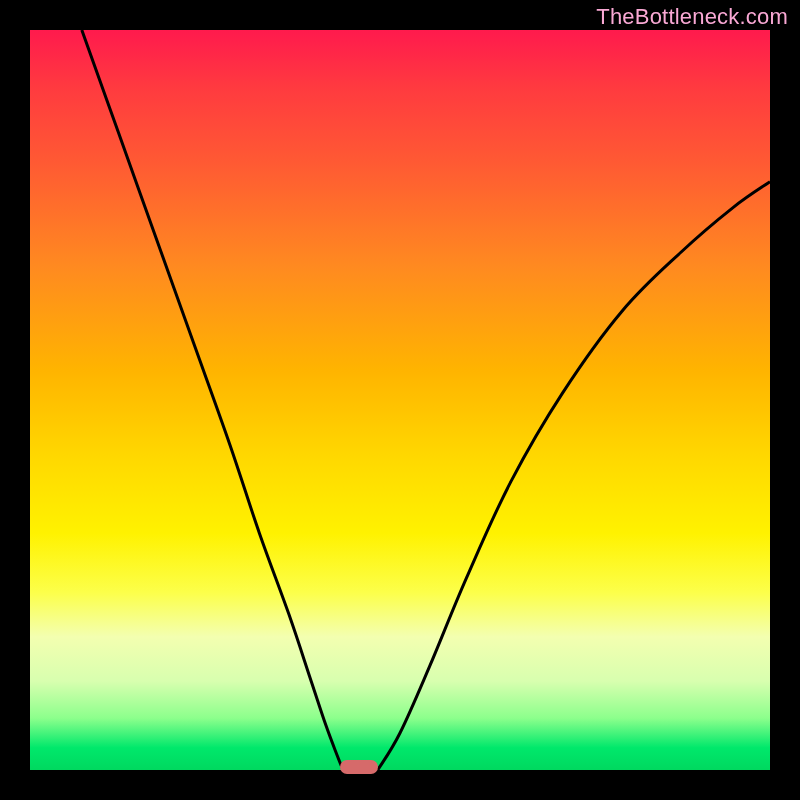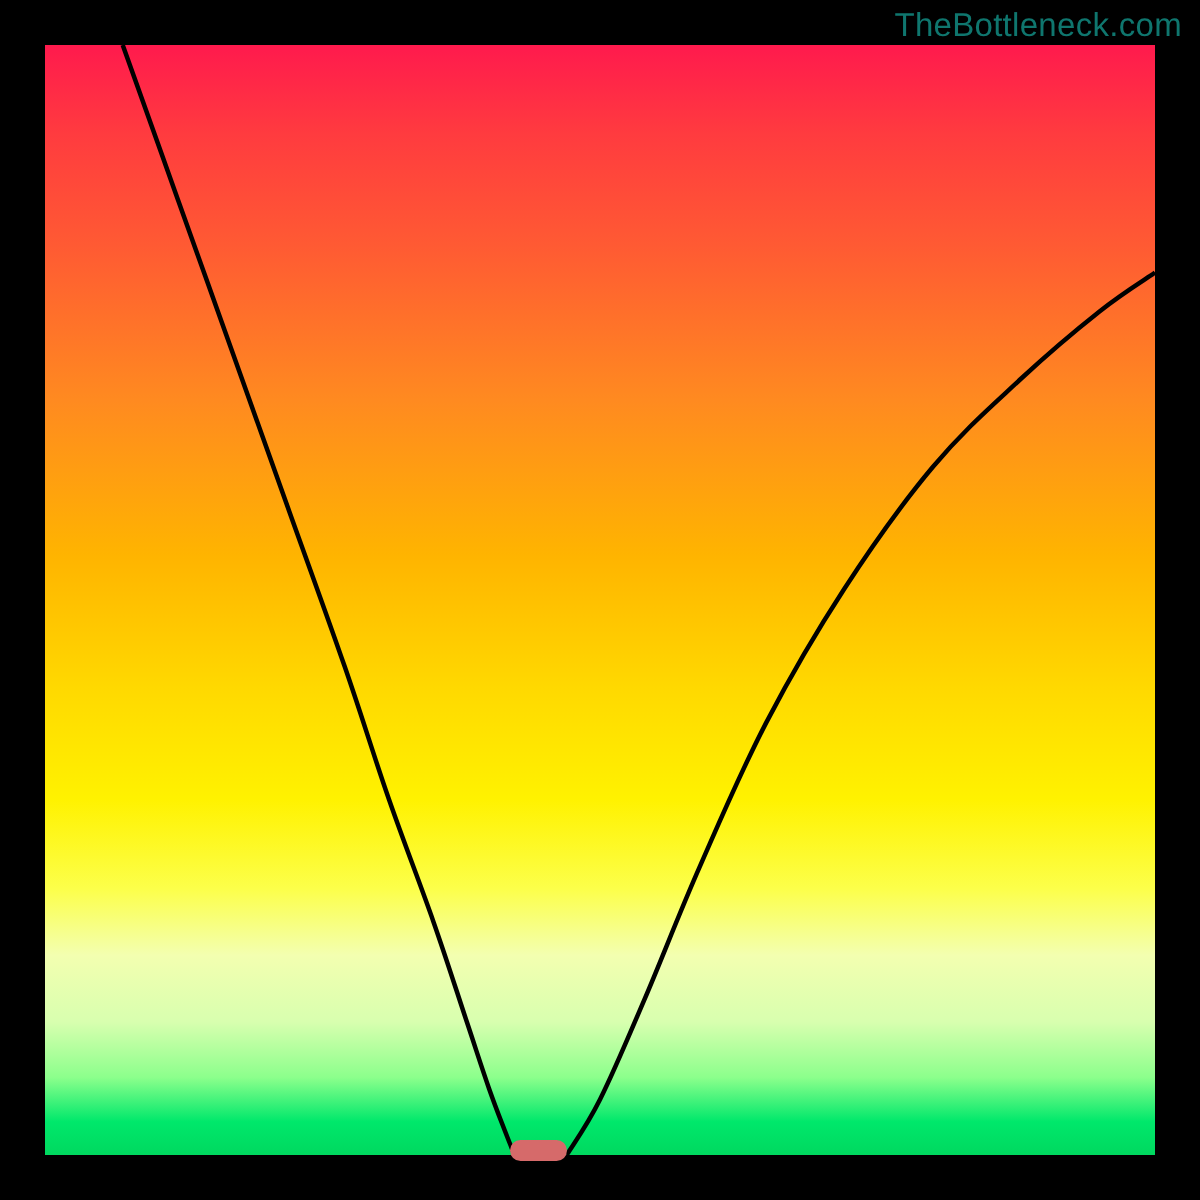--- a/index.html
+++ b/index.html
@@ -37,21 +37,21 @@
       #f3ffb0 82%,
       #d8ffaf 88%,
       #8cff8c 93%,
       #00e86b 97%,
       #00d85f 100%);
   }
   .watermark {
     position: absolute;
     top: 4px;
     right: 12px;
-    color: #0f766e;
+    color: #f9a8d4;
     font-size: 22px;
     letter-spacing: 0.2px;
   }
   .marker {
     position: absolute;
     width: 38px;
     height: 14px;
     border-radius: 7px;
     background: #d66a6a;
   }

